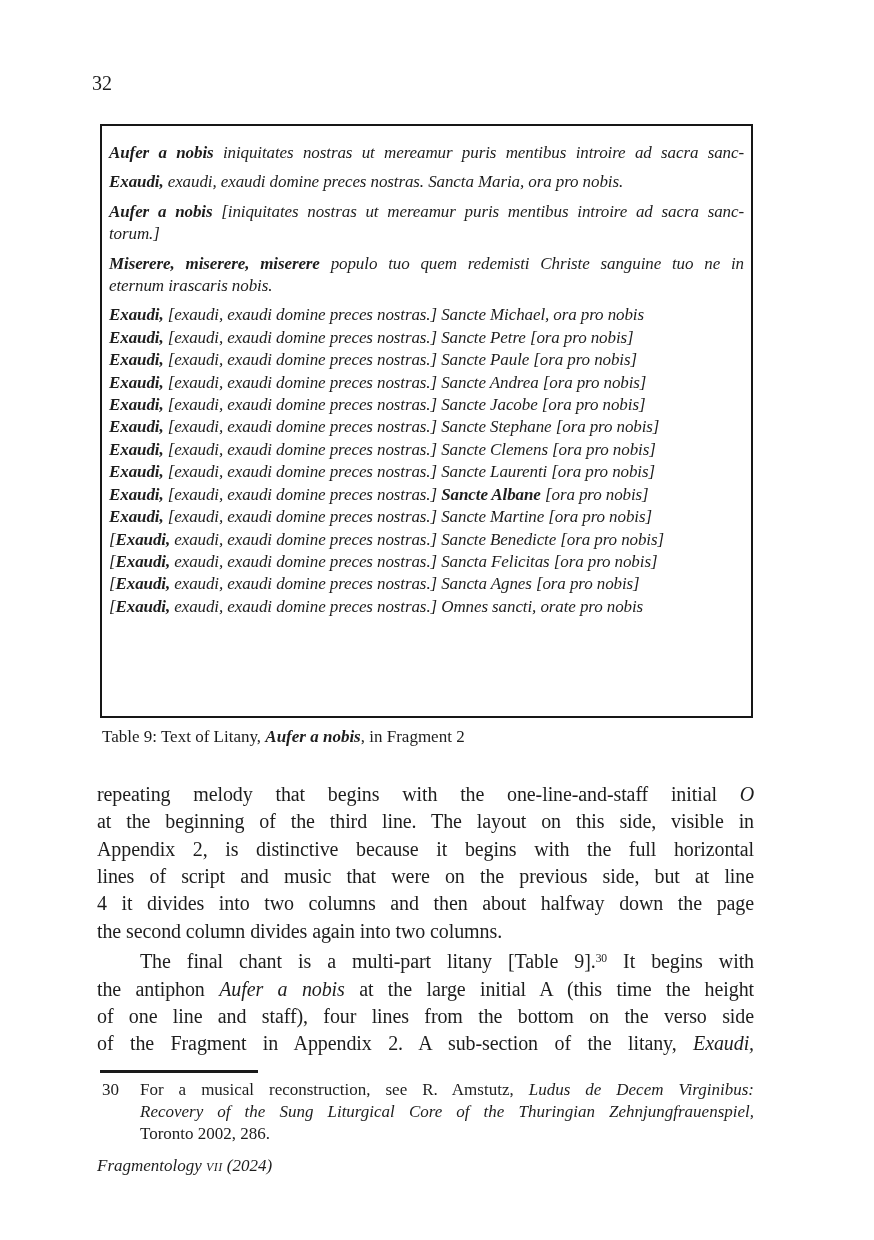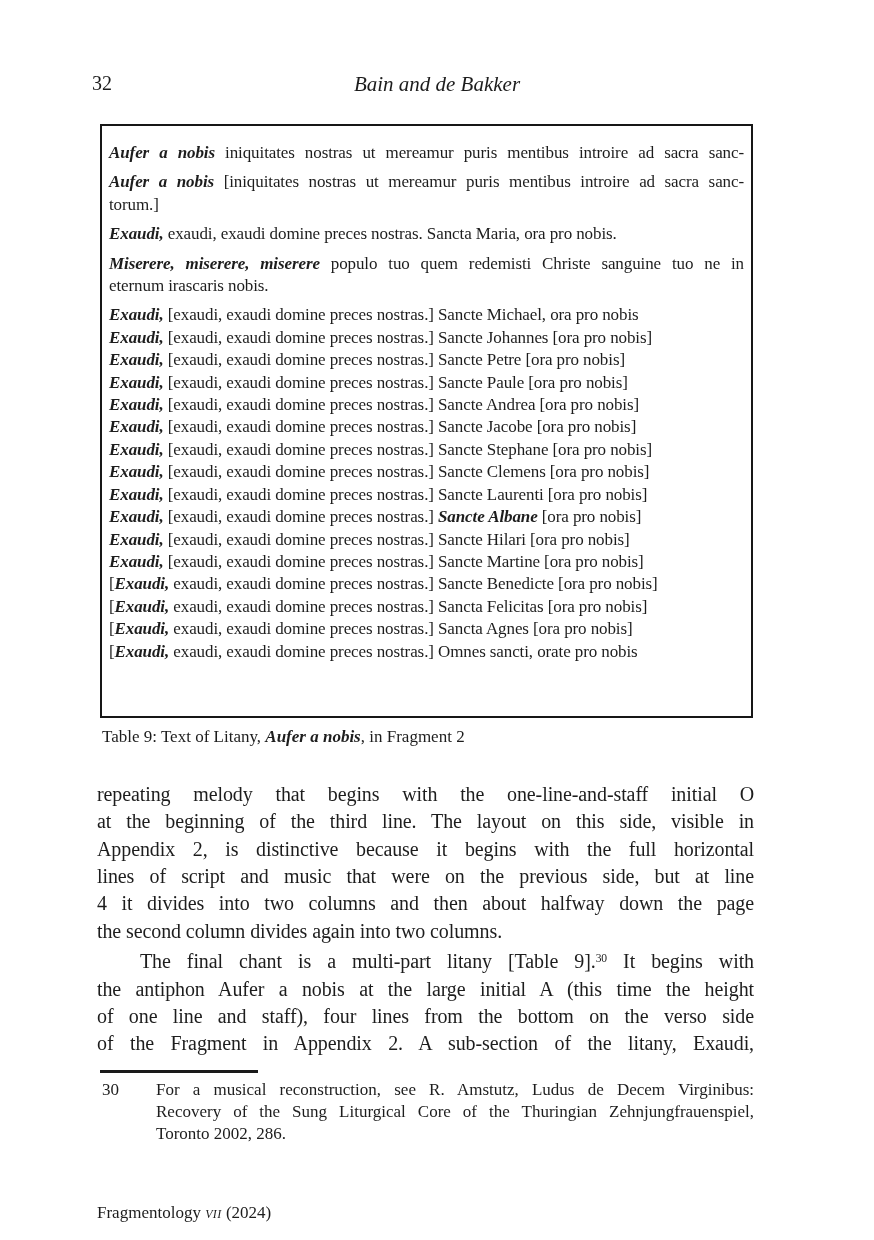--- a/index.html
+++ b/index.html
@@ -20,21 +20,21 @@
     position:absolute;left:100px;top:124px;width:653px;height:594px;
     box-sizing:border-box;border:2px solid #171717;
     padding:16px 7px 0 7px;
     font-size:17px;line-height:22.4px;letter-spacing:-0.1px;
   }
   .tbl-para{margin-bottom:7px;}
   .line{text-align:justify;}
   .line.fill{text-align-last:justify;}
   .lit-line{text-align:left;white-space:nowrap;}
   .s-r{font-style:normal;}
-  .s-i{}
+  .s-i{font-style:italic;}
   .s-b{font-weight:normal;}
   .s-bi{font-weight:bold;font-style:italic;}
   .s-sc{font-style:italic;font-variant:small-caps;letter-spacing:0.4px;}
   .s-sup{font-size:0.58em;vertical-align:0.55em;font-style:normal;}
   
   .artifact{
     position:absolute;left:102px;top:618px;width:645px;height:3px;
     background:rgba(255,255,255,0.78);
   }
   
@@ -48,61 +48,58 @@
     font-size:20px;line-height:27.35px;letter-spacing:-0.1px;
   }
   .body-line.indent{text-indent:43px;}
   
   .fnrule{position:absolute;left:100px;top:1070px;width:158px;height:3px;background:#1a1a1a;}
   .footnote{
     position:absolute;left:100px;top:1079px;width:654px;
     font-size:17px;line-height:22px;
   }
   .fnnum{position:absolute;left:2px;top:0;}
-  .fnbody{margin-left:56px;}
+  .fnbody{margin-left:40px;}
   
-  .pfooter{position:absolute;left:97px;top:1203px;font-size:17px;}
+  .pfooter{position:absolute;left:97px;top:1156px;font-size:17px;}
 </style>
 </head>
 <body>
 
 <div class="page">
 
   <div class="running-head">
-    <span class="runtitle">Bain and de Bakker</span>
     <span class="pagenum">32</span>
   </div>
 
   <div class="tablebox" id="tablebox">
       <div class="tbl-para">
         <div class="line fill"><span class="s-bi">Aufer a nobis</span><span class="s-i"> iniquitates nostras ut mereamur puris mentibus introire ad sacra sanc-</span></div>
       </div>
       <div class="tbl-para">
+        <div class="line"><span class="s-bi">Exaudi,</span><span class="s-i"> exaudi, exaudi domine preces nostras. Sancta Maria, ora pro nobis.</span></div>
+      </div>
+      <div class="tbl-para">
         <div class="line fill"><span class="s-bi">Aufer a nobis</span><span class="s-i"> [iniquitates nostras ut mereamur puris mentibus introire ad sacra sanc-</span></div>
         <div class="line"><span class="s-i">torum.]</span></div>
-      </div>
-      <div class="tbl-para">
-        <div class="line"><span class="s-bi">Exaudi,</span><span class="s-i"> exaudi, exaudi domine preces nostras. Sancta Maria, ora pro nobis.</span></div>
       </div>
       <div class="tbl-para">
         <div class="line fill"><span class="s-bi">Miserere, miserere, miserere</span><span class="s-i"> populo tuo quem redemisti Christe sanguine tuo ne in</span></div>
         <div class="line"><span class="s-i">eternum irascaris nobis.</span></div>
       </div>
       <div>
         <div class="lit-line"><span class="s-bi">Exaudi,</span><span class="s-i"> [exaudi, exaudi domine preces nostras.] Sancte Michael, ora pro nobis</span></div>
-        <div class="lit-line"><span class="s-bi">Exaudi,</span><span class="s-i"> [exaudi, exaudi domine preces nostras.] Sancte Johannes [ora pro nobis]</span></div>
         <div class="lit-line"><span class="s-bi">Exaudi,</span><span class="s-i"> [exaudi, exaudi domine preces nostras.] Sancte Petre [ora pro nobis]</span></div>
         <div class="lit-line"><span class="s-bi">Exaudi,</span><span class="s-i"> [exaudi, exaudi domine preces nostras.] Sancte Paule [ora pro nobis]</span></div>
         <div class="lit-line"><span class="s-bi">Exaudi,</span><span class="s-i"> [exaudi, exaudi domine preces nostras.] Sancte Andrea [ora pro nobis]</span></div>
         <div class="lit-line"><span class="s-bi">Exaudi,</span><span class="s-i"> [exaudi, exaudi domine preces nostras.] Sancte Jacobe [ora pro nobis]</span></div>
         <div class="lit-line"><span class="s-bi">Exaudi,</span><span class="s-i"> [exaudi, exaudi domine preces nostras.] Sancte Stephane [ora pro nobis]</span></div>
         <div class="lit-line"><span class="s-bi">Exaudi,</span><span class="s-i"> [exaudi, exaudi domine preces nostras.] Sancte Clemens [ora pro nobis]</span></div>
         <div class="lit-line"><span class="s-bi">Exaudi,</span><span class="s-i"> [exaudi, exaudi domine preces nostras.] Sancte Laurenti [ora pro nobis]</span></div>
         <div class="lit-line"><span class="s-bi">Exaudi,</span><span class="s-i"> [exaudi, exaudi domine preces nostras.] </span><span class="s-bi">Sancte Albane</span><span class="s-i"> [ora pro nobis]</span></div>
-        <div class="lit-line"><span class="s-bi">Exaudi,</span><span class="s-i"> [exaudi, exaudi domine preces nostras.] Sancte Hilari [ora pro nobis]</span></div>
         <div class="lit-line"><span class="s-bi">Exaudi,</span><span class="s-i"> [exaudi, exaudi domine preces nostras.] Sancte Martine [ora pro nobis]</span></div>
         <div class="lit-line"><span class="s-i">[</span><span class="s-bi">Exaudi,</span><span class="s-i"> exaudi, exaudi domine preces nostras.] Sancte Benedicte [ora pro nobis]</span></div>
         <div class="lit-line"><span class="s-i">[</span><span class="s-bi">Exaudi,</span><span class="s-i"> exaudi, exaudi domine preces nostras.] Sancta Felicitas [ora pro nobis]</span></div>
         <div class="lit-line"><span class="s-i">[</span><span class="s-bi">Exaudi,</span><span class="s-i"> exaudi, exaudi domine preces nostras.] Sancta Agnes [ora pro nobis]</span></div>
         <div class="lit-line"><span class="s-i">[</span><span class="s-bi">Exaudi,</span><span class="s-i"> exaudi, exaudi domine preces nostras.] Omnes sancti, orate pro nobis</span></div>
       </div>
     </div>
 
   <div class="artifact"></div>
 

